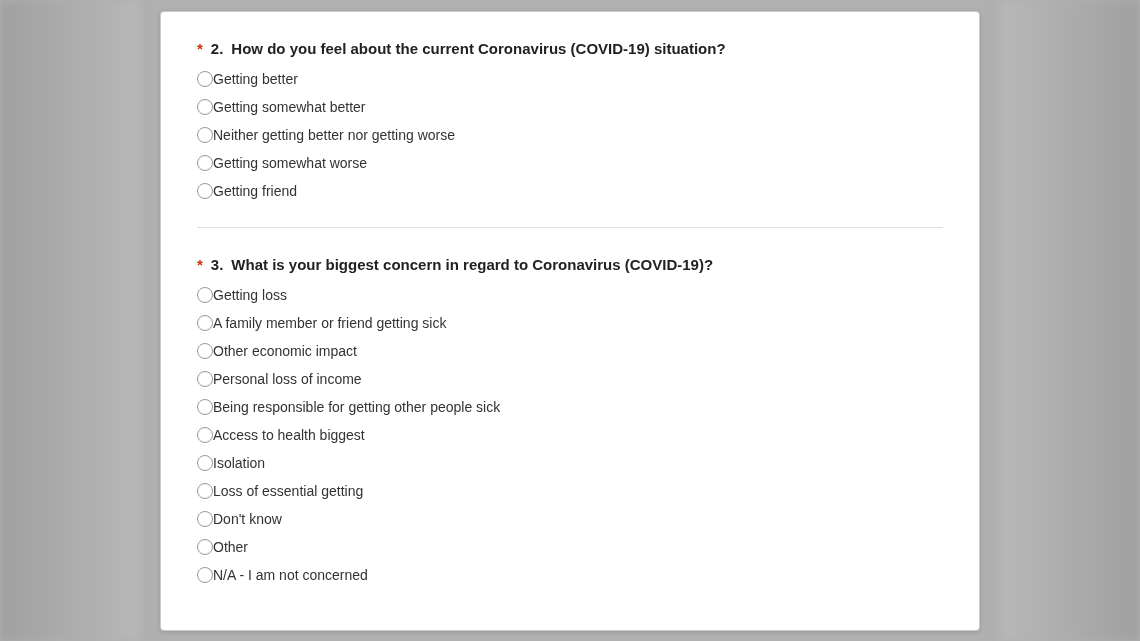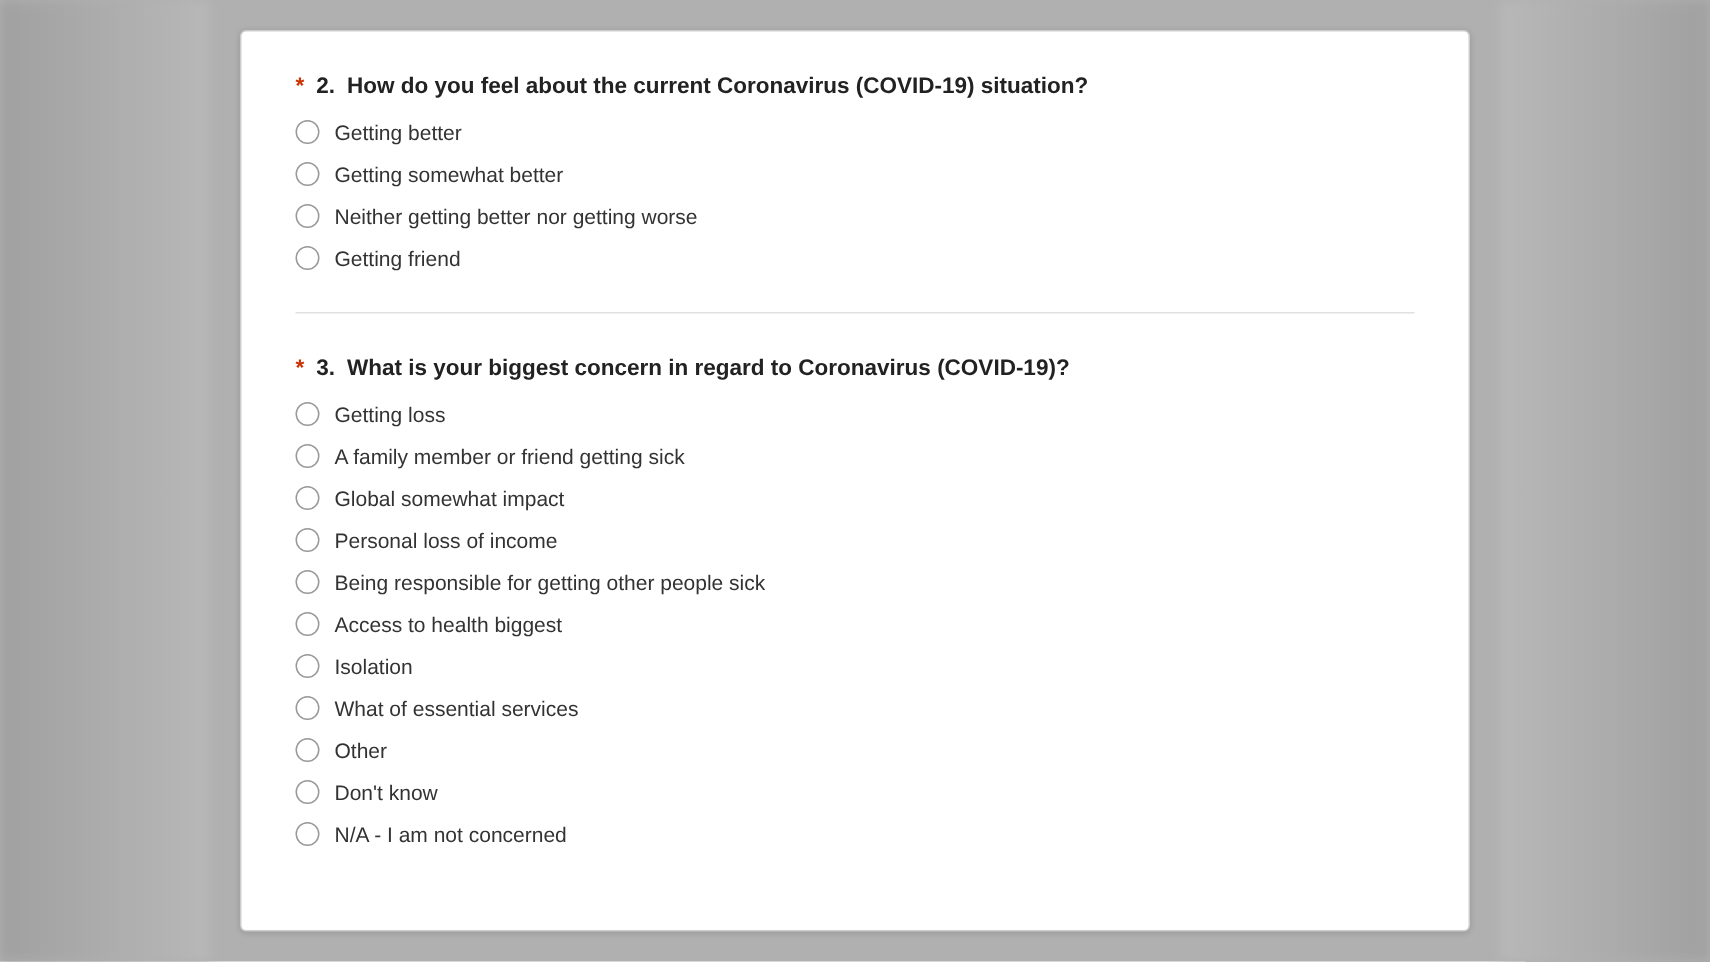--- a/index.html
+++ b/index.html
@@ -43,21 +43,20 @@
     .required-star {
       color: #cc3300;
       font-weight: bold;
       margin-right: 4px;
     }
 
     .option-row {
       display: flex;
       align-items: center;
       margin-bottom: 12px;
-      gap: 10px;
     }
 
     .radio-circle {
       width: 16px;
       height: 16px;
       border-radius: 50%;
       border: 1.5px solid #999999;
       background: #ffffff;
       flex-shrink: 0;
       display: inline-block;
@@ -118,20 +117,24 @@
     <div class="option-row">
       <span class="radio-circle"></span>
       <span class="option-label">Getting somewhat better</span>
     </div>
     <div class="option-row">
       <span class="radio-circle"></span>
       <span class="option-label">Neither getting better nor getting worse</span>
     </div>
     <div class="option-row">
       <span class="radio-circle"></span>
+      <span class="option-label">Getting somewhat worse</span>
+    </div>
+    <div class="option-row">
+      <span class="radio-circle"></span>
       <span class="option-label">Getting friend</span>
     </div>
   </div>
 
   <hr class="divider">
 
   <div class="question-block">
     <div class="question-title">
       <span class="required-star">*</span>
       <span style="margin-right:4px;">3.</span>
@@ -141,49 +144,49 @@
     <div class="option-row">
       <span class="radio-circle"></span>
       <span class="option-label">Getting loss</span>
     </div>
     <div class="option-row">
       <span class="radio-circle"></span>
       <span class="option-label">A family member or friend getting sick</span>
     </div>
     <div class="option-row">
       <span class="radio-circle"></span>
-      <span class="option-label">Global somewhat impact</span>
+      <span class="option-label">Other economic impact</span>
     </div>
     <div class="option-row">
       <span class="radio-circle"></span>
       <span class="option-label">Personal loss of income</span>
     </div>
     <div class="option-row">
       <span class="radio-circle"></span>
       <span class="option-label">Being responsible for getting other people sick</span>
     </div>
     <div class="option-row">
       <span class="radio-circle"></span>
       <span class="option-label">Access to health biggest</span>
     </div>
     <div class="option-row">
       <span class="radio-circle"></span>
       <span class="option-label">Isolation</span>
     </div>
     <div class="option-row">
       <span class="radio-circle"></span>
-      <span class="option-label">What of essential services</span>
+      <span class="option-label">Loss of essential getting</span>
+    </div>
+    <div class="option-row">
+      <span class="radio-circle"></span>
+      <span class="option-label">Don't know</span>
     </div>
     <div class="option-row">
       <span class="radio-circle"></span>
       <span class="option-label">Other</span>
-    </div>
-    <div class="option-row">
-      <span class="radio-circle"></span>
-      <span class="option-label">Don't know</span>
     </div>
     <div class="option-row">
       <span class="radio-circle"></span>
       <span class="option-label">N/A - I am not concerned</span>
     </div>
   </div>
 
 </div>
 
 </body></html>

